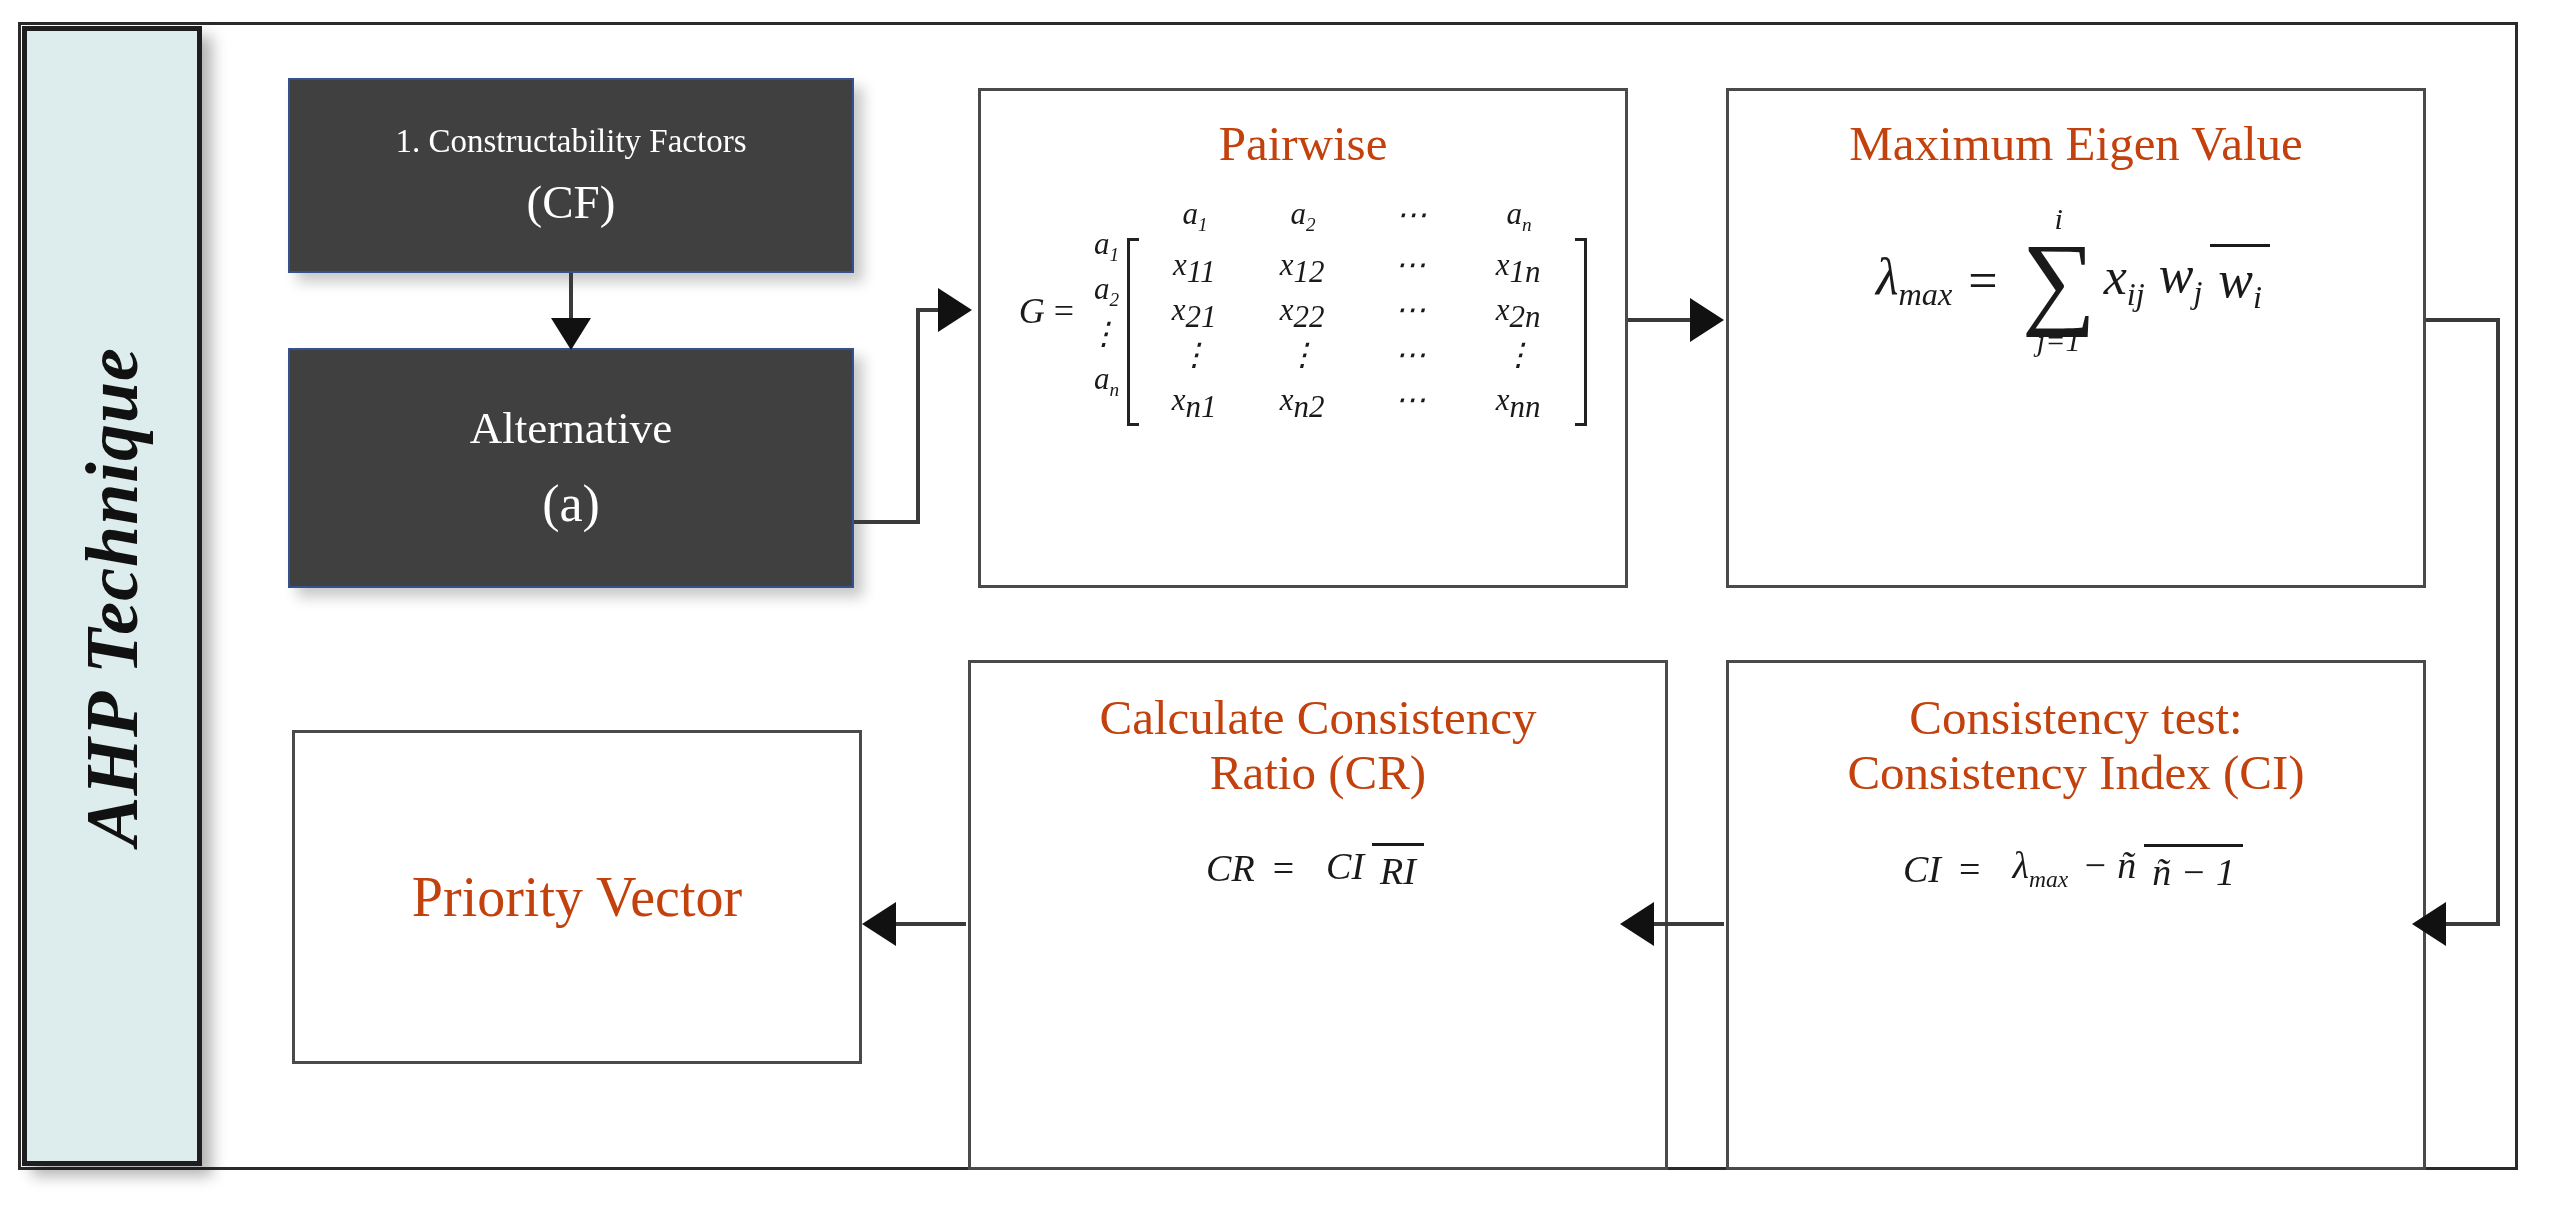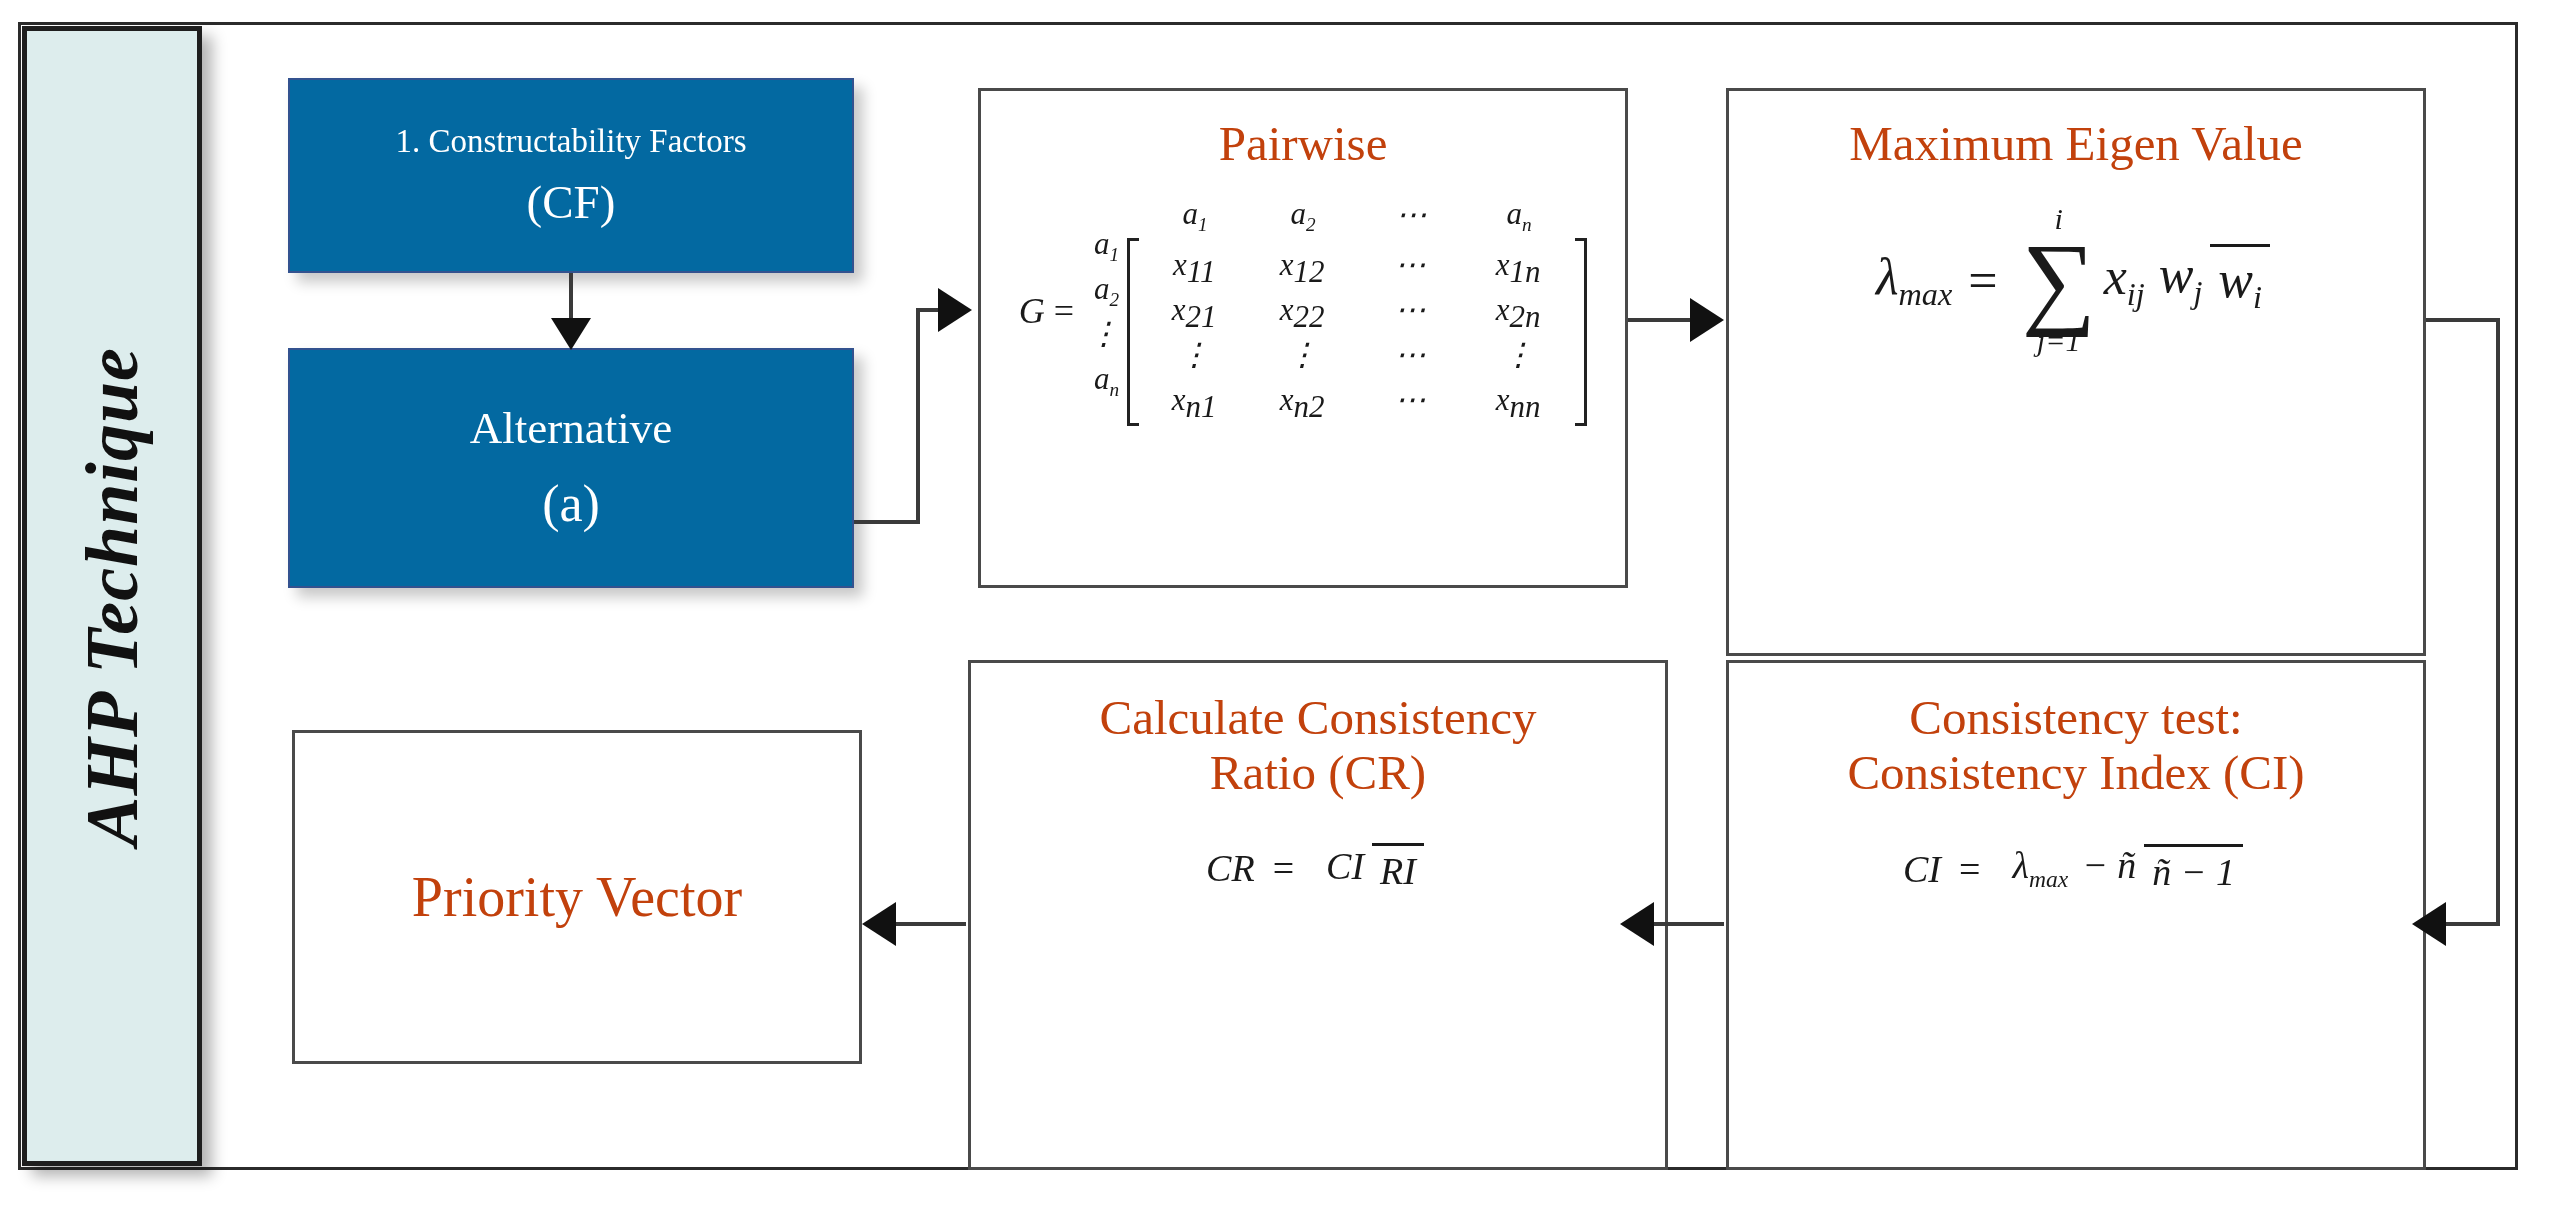--- a/index.html
+++ b/index.html
@@ -49,21 +49,21 @@
   .node{
     position:absolute;
     box-sizing:border-box;
     background:#ffffff;
     border:3px solid #4a4a4a;
     display:flex;
     flex-direction:column;
     align-items:center;
   }
   .node.blue{
-    background:#0369a1;
+    background:#404040;
     border:2px solid #33528f;
     justify-content:center;
     box-shadow:9px 9px 13px rgba(0,0,0,0.22);
   }
   .node-title{
     text-align:center;
     font-size:49px;
     line-height:1.12;
     color:#c2410c;
     font-family:"Liberation Serif", serif;
@@ -75,21 +75,21 @@
   
   #box-cf{ left:288px; top:78px; width:566px; height:195px; }
   #box-cf .cf-line1{ font-size:33px; display:block; }
   #box-cf .cf-line2{ font-size:47px; display:block; margin-top:16px;}
 
   #box-alt{ left:288px; top:348px; width:566px; height:240px; }
   #box-alt .alt-line1{ font-size:45px; display:block;}
   #box-alt .alt-line2{ font-size:52px; display:block; margin-top:22px;}
 
   #box-matrix{ left:978px; top:88px; width:650px; height:500px; padding-top:26px;}
-  #box-eigen{ left:1726px; top:88px; width:700px; height:568px; padding-top:26px;}
+  #box-eigen{ left:1726px; top:88px; width:700px; height:500px; padding-top:26px;}
   #box-cr{ left:968px; top:660px; width:700px; height:510px; padding-top:28px;}
   #box-ci{ left:1726px; top:660px; width:700px; height:510px; padding-top:28px;}
   #box-pv{ left:292px; top:730px; width:570px; height:334px;
            justify-content:center; }
   #box-pv .node-title{ font-size:56px; }
 
   
   .math{
     font-family:"Liberation Serif", serif;
     font-style:italic;

